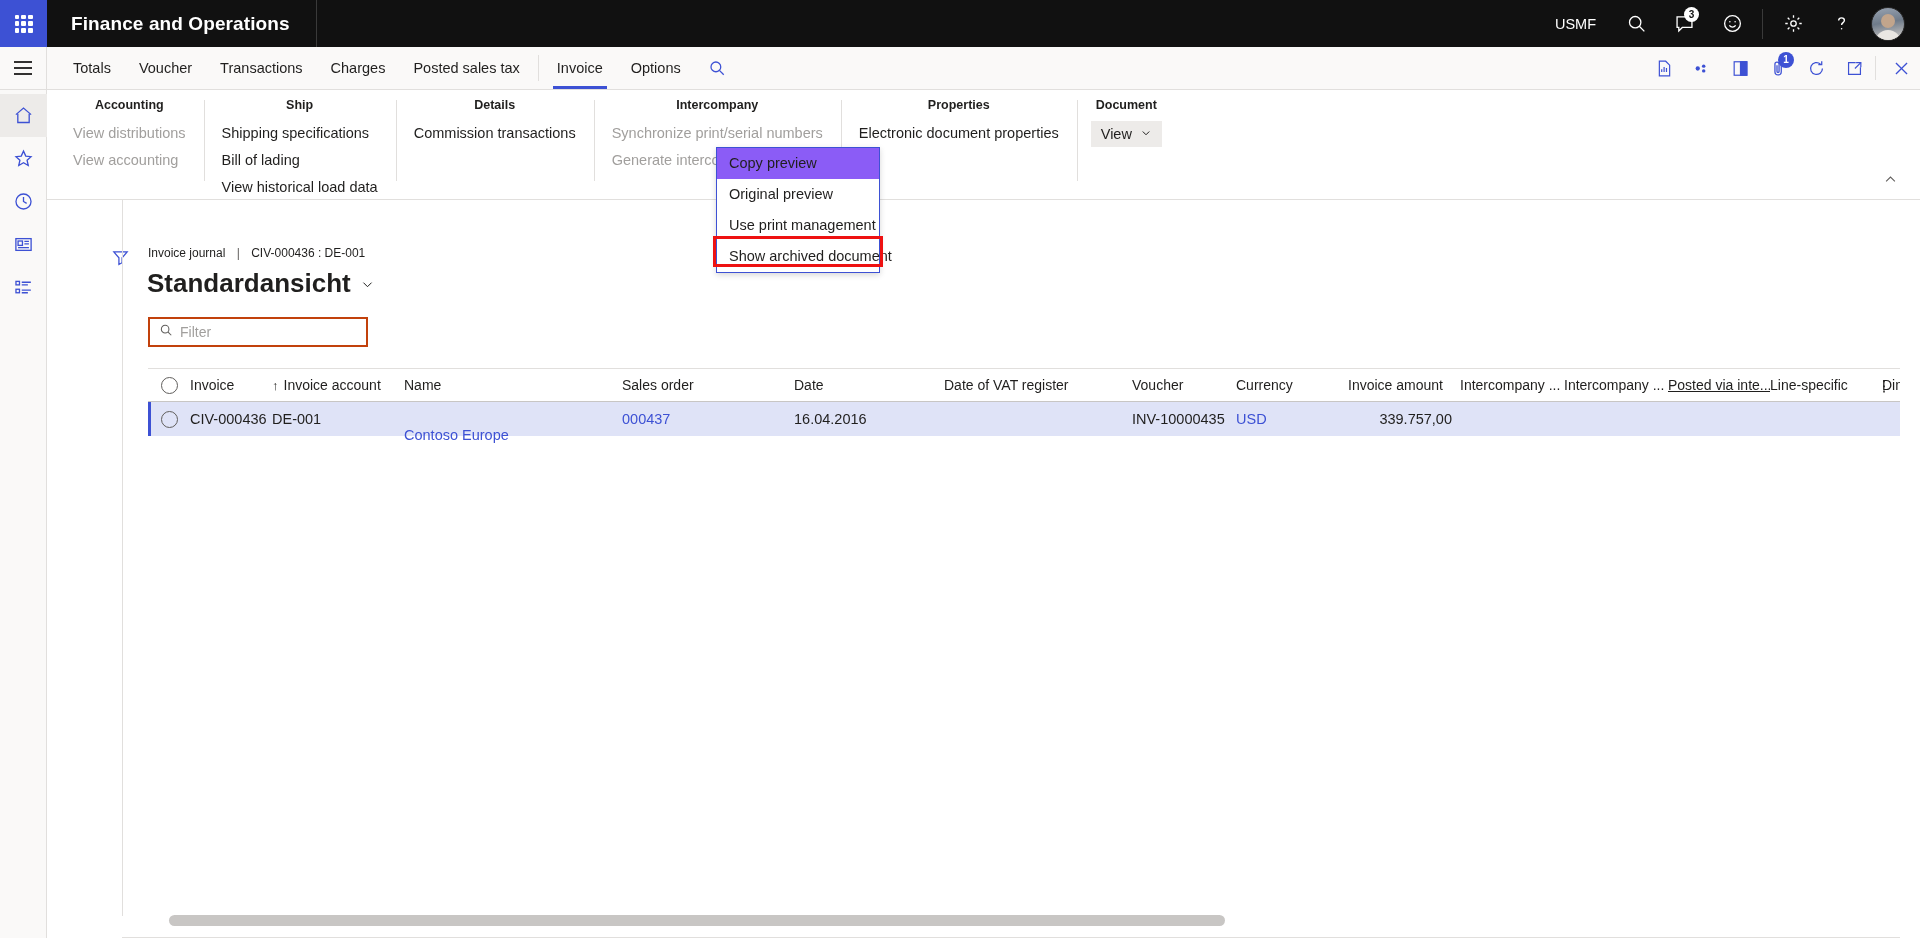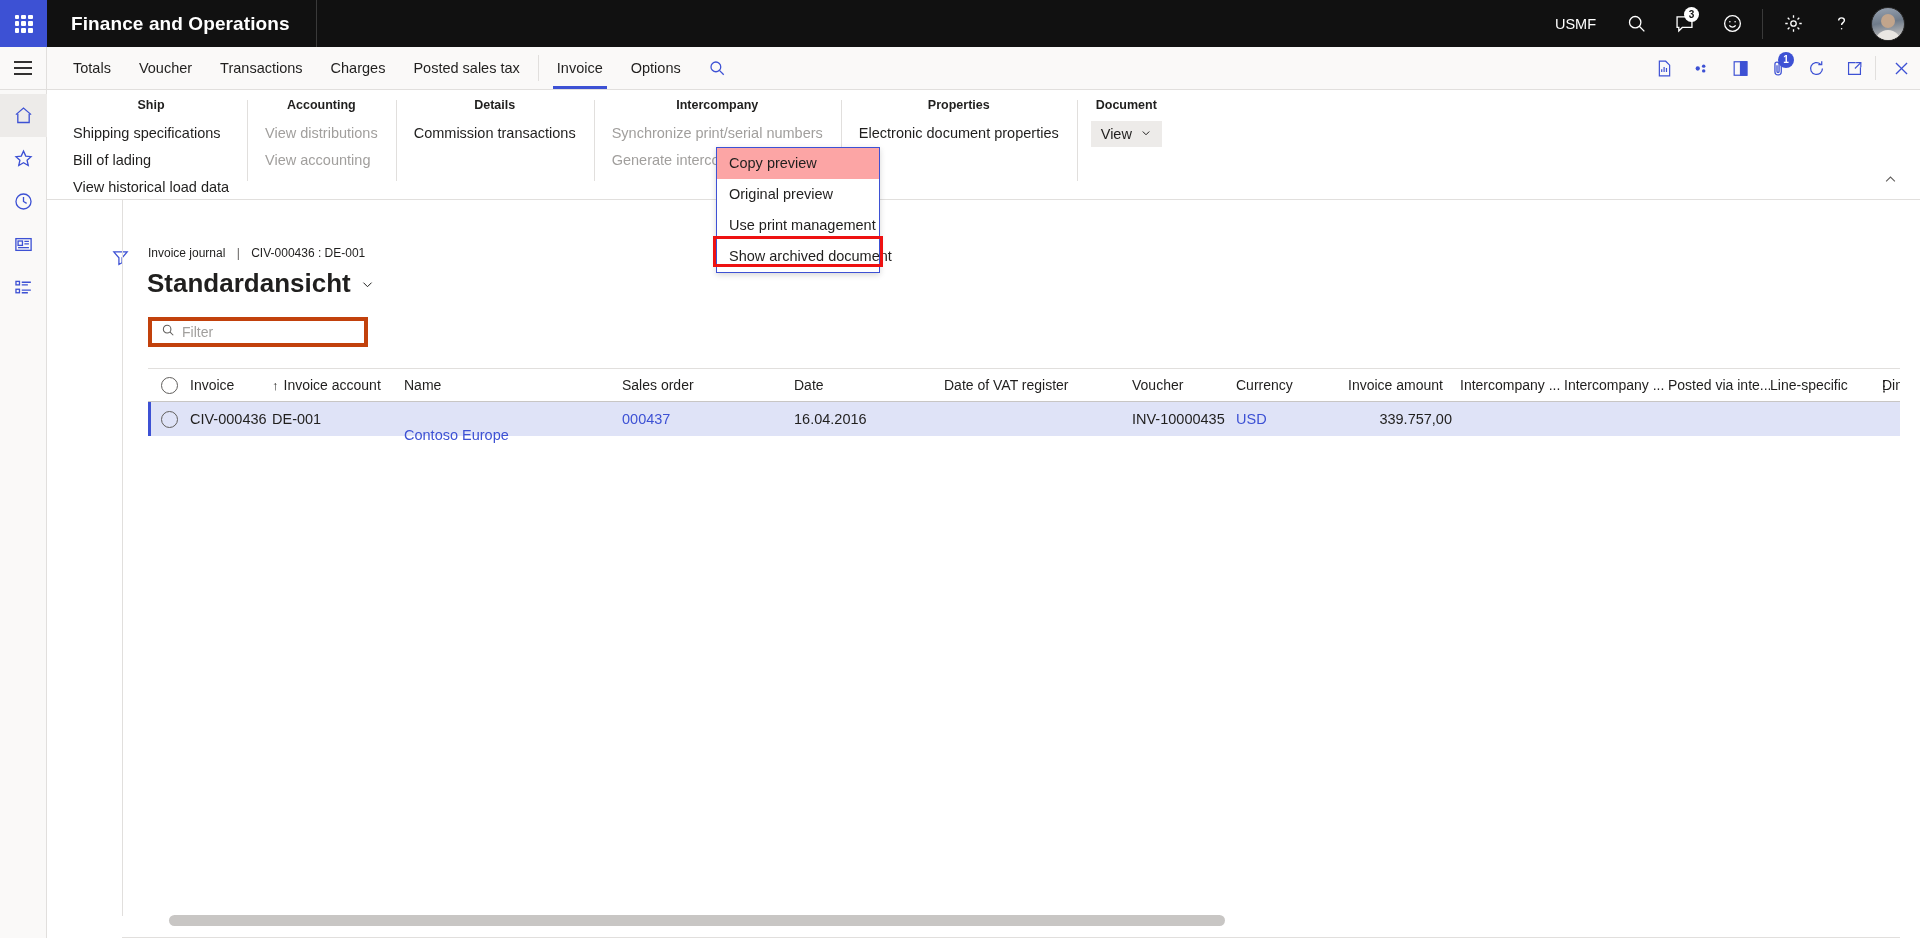--- a/index.html
+++ b/index.html
@@ -159,21 +159,21 @@
   
   .menu {
     position: absolute; left: 716px; top: 147px; width: 164px;
     background: #ffffff; border: 1px solid #3d51d4;
     z-index: 60; box-shadow: 0 2px 6px rgba(0,0,0,.16);
   }
   .menu-item {
     font-size: 14.5px; color: #201f1e; padding: 6px 12px;
     cursor: pointer; white-space: nowrap; line-height: 19px;
   }
-  .menu-item.highlighted { background: #fca5a5; }
+  .menu-item.highlighted { background: #8b5cf6; }
   .menu-highlight-box {
     position: absolute; left: 713px; top: 236px; width: 170px; height: 31px;
     border: 3px solid #ee1111; z-index: 70; pointer-events: none;
   }
 
   
   .content {
     position: absolute; top: 200px; left: 47px; right: 0; bottom: 0;
     background: #ffffff;
   }
@@ -196,21 +196,21 @@
     padding: 46px 0 0 25px; font-size: 12px; color: #201f1e;
   }
   .breadcrumb .bc-link { cursor: pointer; }
   .breadcrumb .bc-sep { padding: 0 8px; color: #605e5c; }
   .page-title {
     padding: 8px 0 0 24px; font-size: 26px; font-weight: 600; color: #201f1e;
     display: flex; align-items: center; gap: 9px; cursor: pointer;
   }
   .filter-box {
     margin: 18px 0 0 25px; width: 220px; height: 30px;
-    border: 4px solid #c2410c; background: #ffffff;
+    border: 2px solid #c2410c; background: #ffffff;
     display: flex; align-items: center; gap: 7px; padding: 0 9px;
     cursor: text;
   }
   .filter-box input {
     border: none; outline: none; font-size: 14px; color: #201f1e;
     font-family: "Liberation Sans", sans-serif; width: 100%; background: transparent;
   }
   .filter-box input::placeholder { color: #a19f9d; }
 
   
@@ -422,32 +422,32 @@
       <rect x="3.4" y="5" width="4" height="4"></rect>
         <rect x="3.4" y="14" width="4" height="4"></rect>
       <path d="M10 6h10.4M10 9h7M10 15h10.4M10 18h7"></path>
     </svg>
   </div>
 </div>
 
 <div class="ribbon">
   <div id="ribbon-groups" style="display:flex;align-items:stretch;">
       <div class="rgroup">
+        <div class="rgroup-title">Accounting</div>
+        <div class="rgroup-items">
+          <div class="ritem disabled"><span>View distributions</span></div>
+          <div class="ritem disabled"><span>View accounting</span></div>
+        </div>
+      </div>
+      <div class="rgroup">
         <div class="rgroup-title">Ship</div>
         <div class="rgroup-items">
           <div class="ritem"><span>Shipping specifications</span></div>
           <div class="ritem"><span>Bill of lading</span></div>
           <div class="ritem"><span>View historical load data</span></div>
-        </div>
-      </div>
-      <div class="rgroup">
-        <div class="rgroup-title">Accounting</div>
-        <div class="rgroup-items">
-          <div class="ritem disabled"><span>View distributions</span></div>
-          <div class="ritem disabled"><span>View accounting</span></div>
         </div>
       </div>
       <div class="rgroup">
         <div class="rgroup-title">Details</div>
         <div class="rgroup-items">
           <div class="ritem"><span>Commission transactions</span></div>
         </div>
       </div>
       <div class="rgroup">
         <div class="rgroup-title">Intercompany</div>
@@ -557,21 +557,21 @@
           </div>
           <div class="gh" style="width: 112px; flex: 0 0 112px;">
             <span>Invoice amount</span>
           </div>
           <div class="gh" style="width: 104px; flex: 0 0 104px;">
             <span>Intercompany ...</span>
           </div>
           <div class="gh" style="width: 104px; flex: 0 0 104px;">
             <span>Intercompany ...</span>
           </div>
-          <div class="gh" style="width: 102px; flex: 0 0 102px;">
+          <div class="gh" style="width: 102px; flex: 0 0 102px; text-decoration: underline;">
             <span>Posted via inte...</span>
           </div>
           <div class="gh" style="width: 112px; flex: 0 0 112px;">
             <span>Line-specific</span>
           </div>
           <div class="gh" style="width: 70px; flex: 0 0 70px;">
             <span>Dimen</span>
           </div>
           <div class="col-overflow">⋮</div>
         </div>

